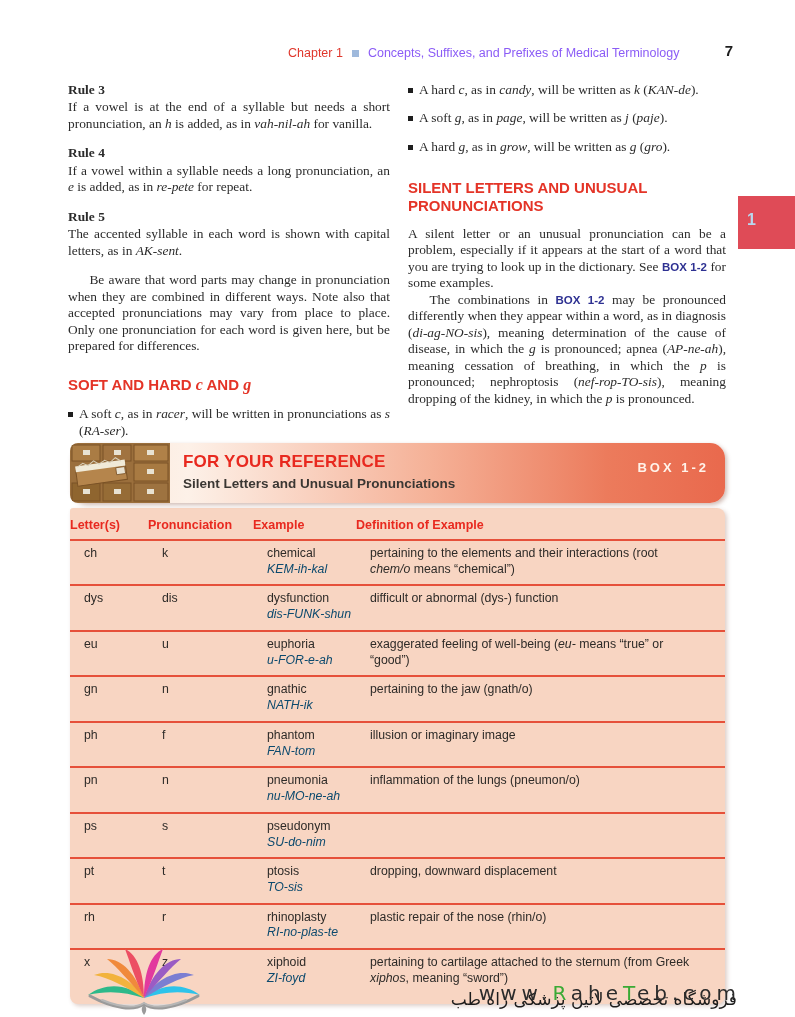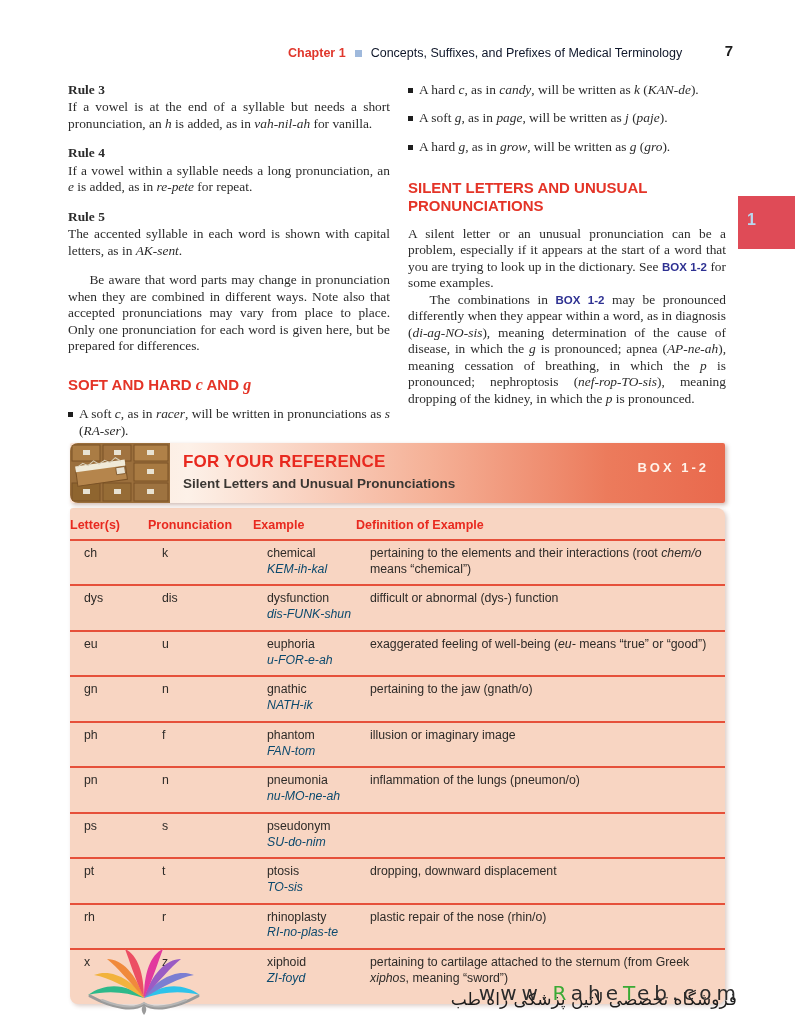--- a/index.html
+++ b/index.html
@@ -2,23 +2,23 @@
 <html><head>
 <meta charset="utf-8">
 <style>
   html,body{margin:0;padding:0;background:#ffffff;}
   .page{position:relative;width:795px;height:1017px;background:#ffffff;overflow:hidden;
         font-family:"Liberation Serif",serif;color:#2b2b2b;}
 
   
   .chap-head{position:absolute;top:46px;left:288px;font-family:"Liberation Sans",sans-serif;
              font-size:12.5px;white-space:nowrap;display:flex;align-items:center;gap:9px;}
-  .chap-label{color:#e0372c;font-weight:bold;}
+  .chap-label{color:#e0372c;font-weight:normal;}
   .chap-square{width:7px;height:7px;background:#9fb9dc;display:inline-block;}
-  .chap-title{color:#0f172a;}
+  .chap-title{color:#8b5cf6;}
   .page-num{position:absolute;top:42px;right:62px;font-family:"Liberation Sans",sans-serif;
             font-size:15px;font-weight:bold;color:#1d1d1d;}
 
   
   .side-tab{position:absolute;top:196px;right:0;width:57px;height:53px;background:#df4b57;
             font-family:"Liberation Sans",sans-serif;}
   .side-tab span{display:block;margin:15px 0 0 9px;color:#b9d7ee;font-size:16px;font-weight:bold;}
 
   
   .col{position:absolute;top:82px;font-size:13.4px;line-height:1.23;text-align:justify;}
@@ -34,33 +34,33 @@
   .red-heading{font-family:"Liberation Sans",sans-serif;font-weight:bold;color:#e43427;
                font-size:15px;line-height:1.15;text-align:left;margin:21px 0 12px 0;}
   .red-heading .run-i{font-family:"Liberation Serif",serif;font-size:16px;}
   .bullets{margin:0;}
   .bullet{display:flex;gap:6px;margin:0 0 12px 0;}
   .bullet .sq{flex:none;width:5px;height:5px;background:#1e1e1e;margin-top:6px;}
   .bullet-text{text-align:justify;}
 
   
   .refbox{position:absolute;left:70px;top:443px;width:655px;font-family:"Liberation Sans",sans-serif;}
-  .refbox-header{position:relative;height:60px;border-radius:2px;
+  .refbox-header{position:relative;height:60px;border-radius:15px;
       background:linear-gradient(to right,#fbe3d6 0%,#fdf1e8 18%,#f5b197 55%,#ec7b5c 82%,#e9694d 100%);
       box-shadow:2px 2px 4px rgba(120,60,40,0.35);}
   .catalog-photo{position:absolute;left:0;top:0;width:100px;height:60px;border-radius:8px 0 0 8px;overflow:hidden;}
   .refbox-kicker{position:absolute;left:113px;top:9px;color:#e8291f;font-size:17px;font-weight:bold;letter-spacing:0.2px;}
   .refbox-subtitle{position:absolute;left:113px;top:33px;color:#3b3733;font-size:13.5px;font-weight:bold;}
   .box-label{position:absolute;right:16px;top:17px;color:#fff3ea;font-size:13px;font-weight:bold;letter-spacing:3px;}
 
   .refbox-table{margin-top:5px;background:#f8d5c2;border-radius:3px 8px 8px 8px;
       padding:1px 0 10px 0;box-shadow:2px 2px 4px rgba(120,60,40,0.25);}
   .t-head{display:grid;grid-template-columns:78px 105px 103px 1fr;padding:9px 14px 7px 0;
       color:#e8291f;font-weight:bold;font-size:12.5px;}
-  .t-row{display:grid;grid-template-columns:78px 105px 103px 1fr;padding:5px 14px 7px 14px;
+  .t-row{display:grid;grid-template-columns:78px 105px 103px 1fr;padding:5px 30px 7px 14px;
       border-top:2px solid #e6503a;font-size:12.3px;color:#2e2b28;line-height:1.28;min-height:27px;}
   .t-row .word{}
   .t-row .pron{font-style:italic;color:#0c4a6e;}
   .cell-def{padding-right:4px;}
 
   
   .footer-logo{position:absolute;left:74px;top:942px;}
   .persian-line{position:absolute;right:58px;top:948px;direction:rtl;font-family:"DejaVu Sans",sans-serif;
       font-size:17px;color:#1c1c1c;margin-top:41px;}
   .url-line{position:absolute;right:54px;top:981px;font-family:"DejaVu Sans",sans-serif;

